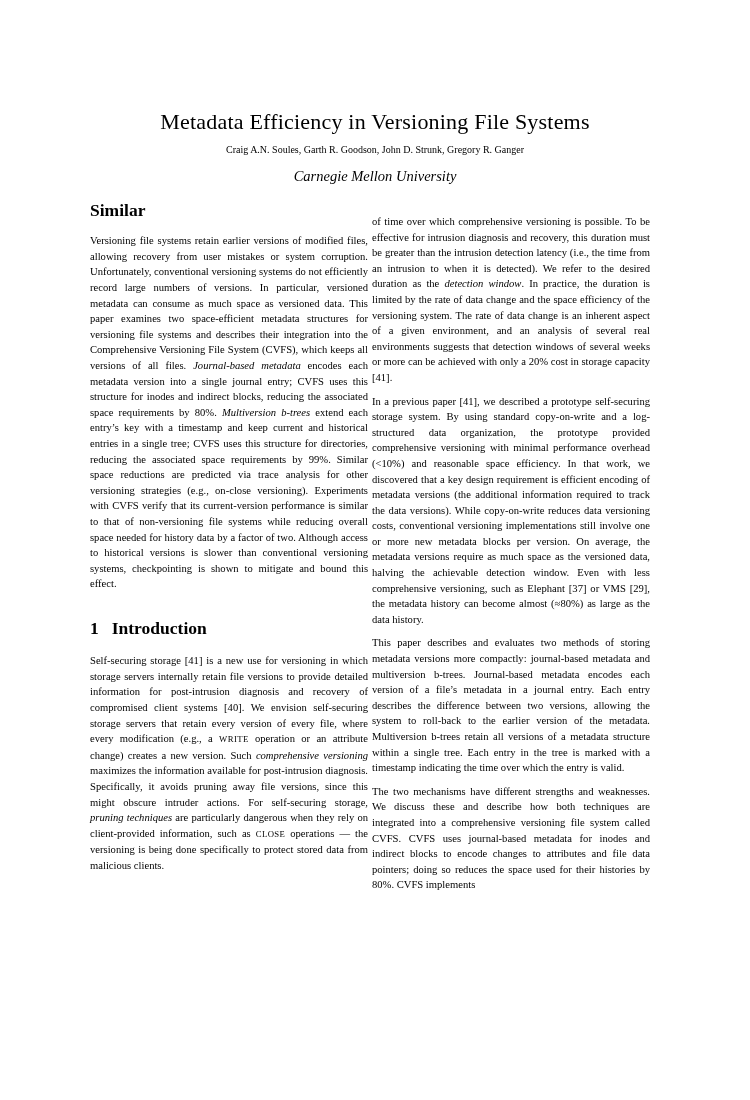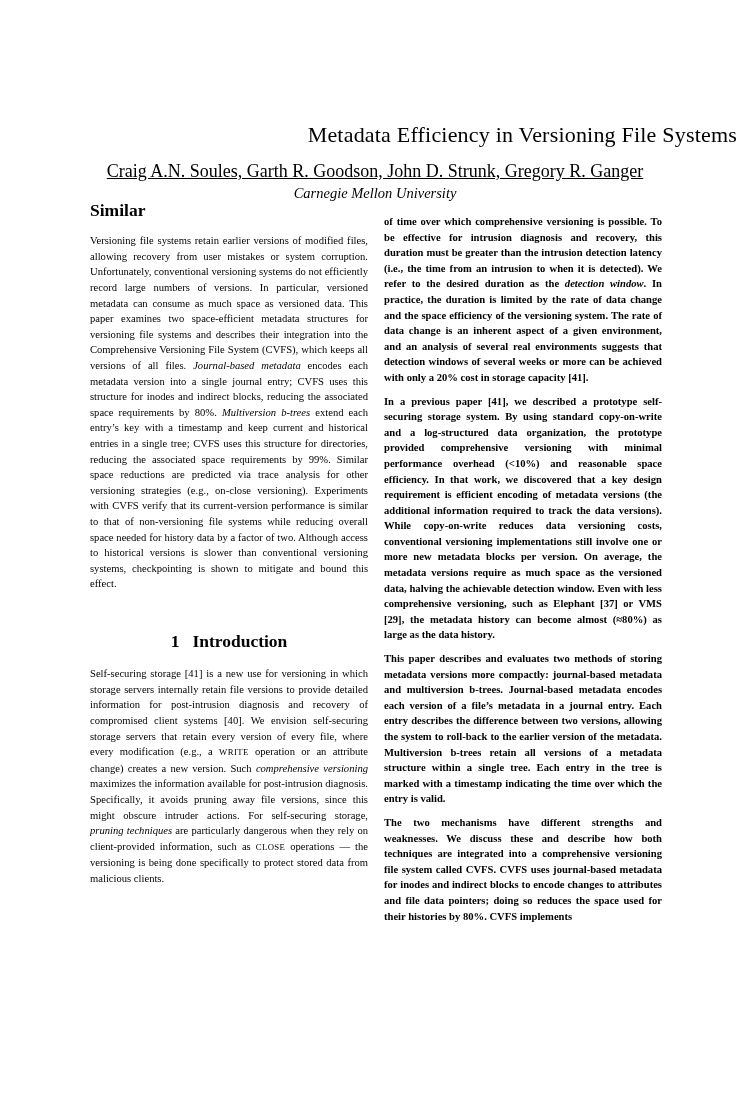--- a/index.html
+++ b/index.html
@@ -19,52 +19,50 @@
   .titleblock {
     position: absolute;
     top: 109px;
     left: 0;
     width: 750px;
     text-align: center;
   }
   .paper-title {
     font-size: 22px;
     font-weight: normal;
-    margin: 13px;
+    margin: 0;
     letter-spacing: 0.2px;
-    text-align: right;
   }
   .paper-authors {
-    font-size: 18px;
+    font-size: 10px;
     margin-top: 9px;
-    text-decoration: underline;
   }
   .paper-affil {
     font-size: 14.5px;
     font-style: italic;
-    margin-top: 3px;
+    margin-top: 13px;
   }
   .col {
     position: absolute;
     width: 278px;
     text-align: justify;
     font-size: 10.6px;
     line-height: 15.6px;
     color: #000000;
   }
   .col-left  { left: 90px;  top: 201px; }
-  .col-right { left: 384px; top: 214px; font-weight: bold; }
+  .col-right { left: 372px; top: 214px; }
   h2.heading {
     font-size: 17.5px;
     font-weight: bold;
     text-align: left;
     margin: 0 0 13px 0;
     line-height: 1.1;
   }
-  h2.numbered { margin-top: 40px; margin-bottom: 15px; text-align: center; }
+  h2.numbered { margin-top: 27px; margin-bottom: 15px; }
   .secnum { margin-right: 13px; }
   p.body-par {
     margin: 0 0 8px 0;
     padding: 0;
   }
   p.body-par:last-child { margin-bottom: 0; }
   .i  { font-style: italic; }
   .sc { font-size: 0.82em; letter-spacing: 0.4px; }
 </style>
 </head>

